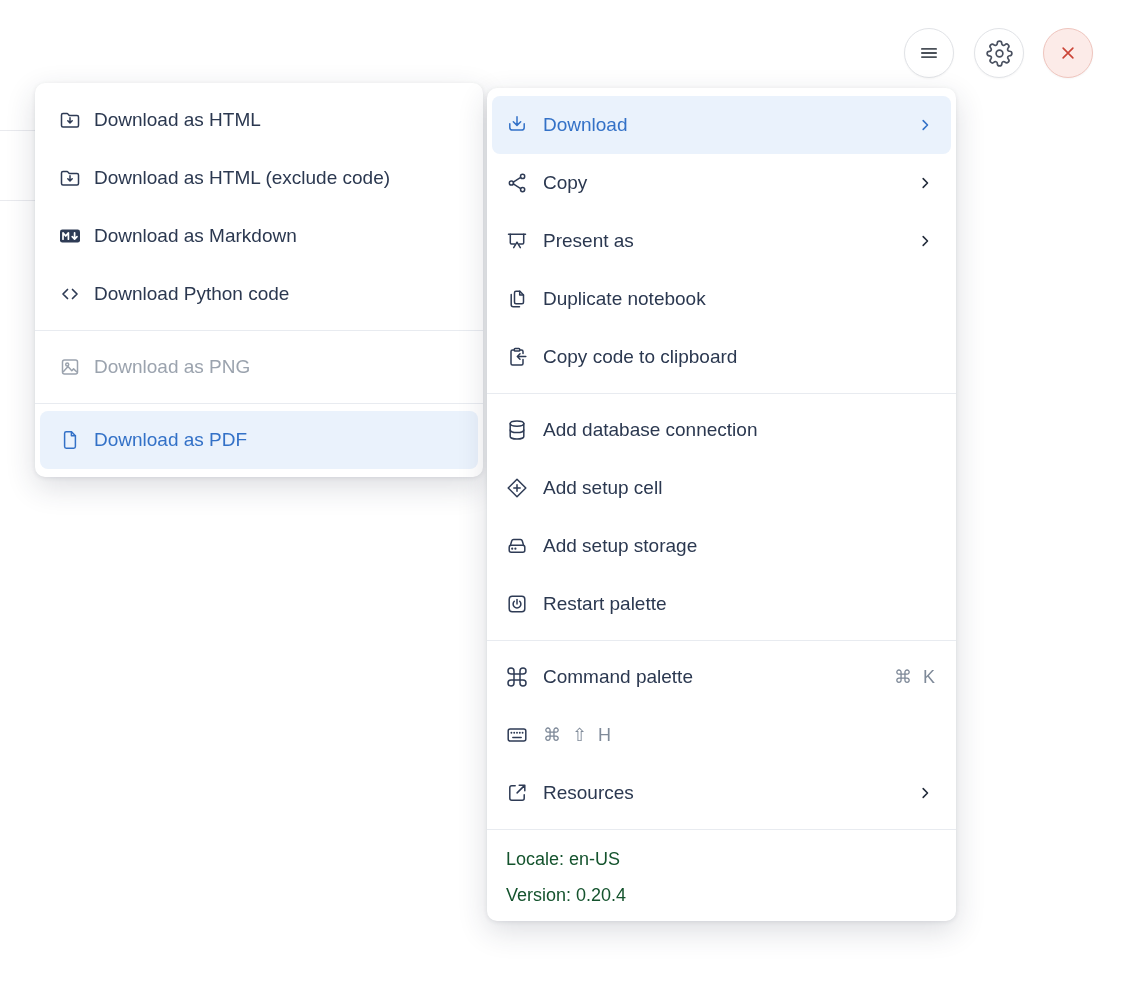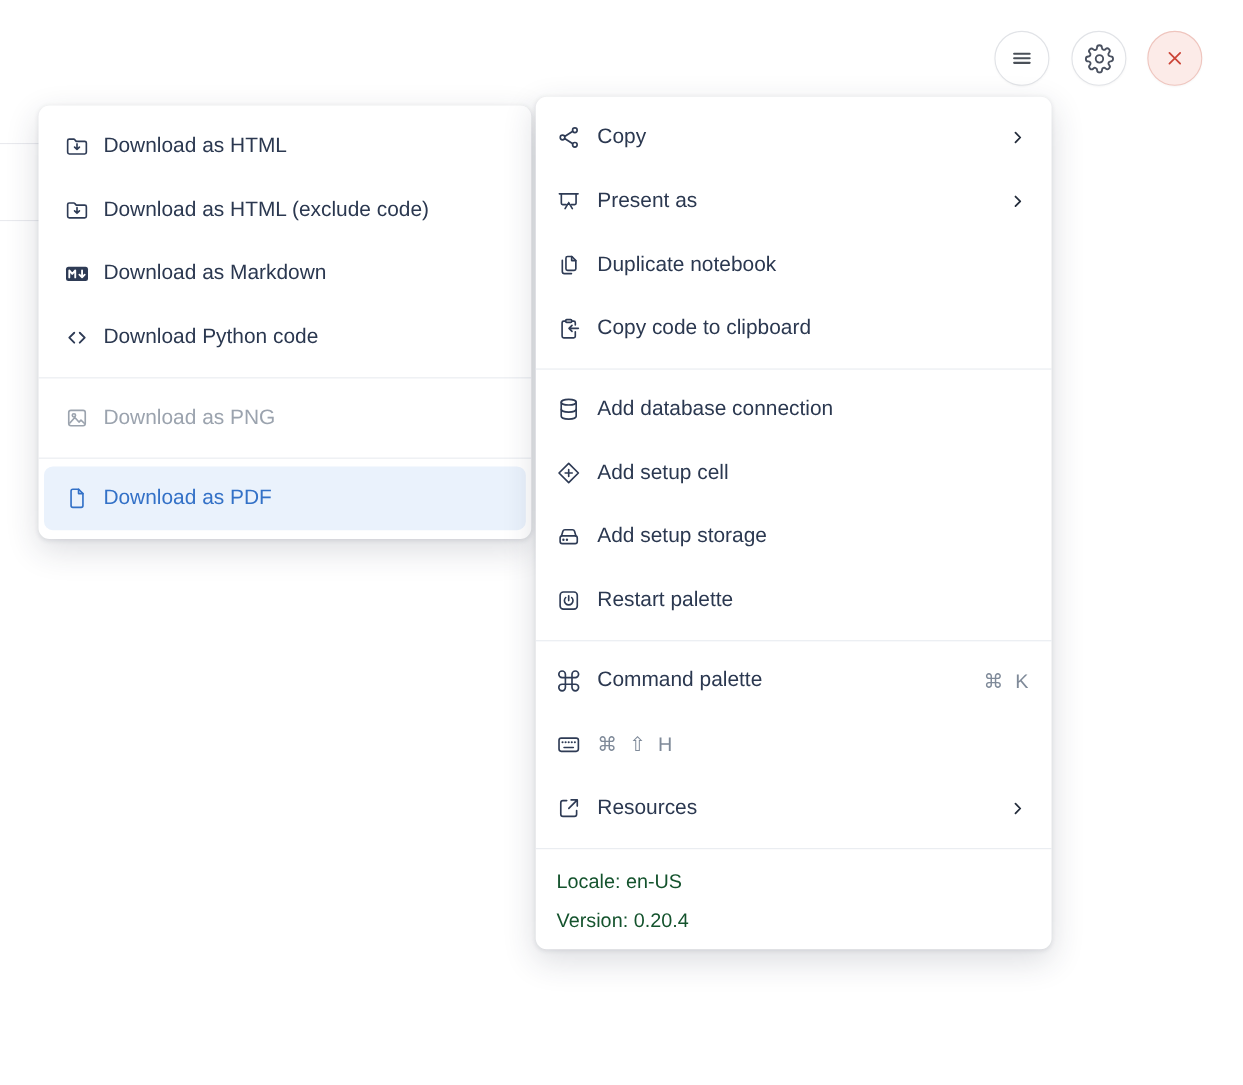--- a/index.html
+++ b/index.html
@@ -15,21 +15,21 @@
     background:#ffffff; border:1.5px solid #e1e3e7; display:flex; align-items:center;
     justify-content:center; cursor:pointer; box-shadow:0 1px 2px rgba(0,0,0,.04); }
   .circle-btn svg { display:block; }
   #btn-menu { left:904px; }
   #btn-settings { left:974px; }
   #btn-close { left:1043px; background:#fcebe8; border-color:#efc5be; }
 
   
   .menu { position:absolute; background:#ffffff; border-radius:10px; padding:8px 0;
     box-shadow:0 1px 4px rgba(35,46,70,.10), 0 10px 30px rgba(35,46,70,.16); }
-  .left-menu  { left:35px;  top:96px; width:448px; }
+  .left-menu  { left:35px;  top:83px; width:448px; }
   .right-menu { left:487px; top:88px; width:469px; }
 
   .mi { display:flex; align-items:center; height:58px; margin:0 5px; border-radius:8px;
     font-size:19px; color:#2b3850; cursor:pointer; padding:0 16px 0 13px; }
   .left-menu .mi { padding-left:18px; }
   .mi .ic { width:24px; height:24px; flex:none; color:#2e3b55; display:flex;
     align-items:center; justify-content:center; }
   .left-menu .mi .ic { margin-right:12px; }
   .right-menu .mi .ic { margin-right:14px; }
   .mi .label { flex:1 1 auto; white-space:nowrap; }
@@ -144,20 +144,34 @@
           <path d="M13.4 3.9v3.8h4"></path>
         </svg>
       </span>
       <span class="label">Download as PDF</span>
     </div>
 
   </div>
 
   <div class="menu right-menu" role="menu">
 
+    <div class="mi selected">
+      <span class="ic">
+        <svg class="stroke" width="24" height="24" viewBox="0 0 24 24">
+          <path d="M12 3.8v8M8.3 8.7l3.7 3.7 3.7-3.7"></path>
+          <path d="M4.8 10.8v3.6c0 1.5 1.2 2.7 2.7 2.7h9c1.5 0 2.7-1.2 2.7-2.7v-3.6"></path>
+        </svg>
+      </span>
+      <span class="label">Download</span>
+      <span class="chev">
+        <svg class="stroke" width="20" height="20" viewBox="0 0 24 24" style="stroke-width:1.9">
+          <path d="M9.8 6.8L15 12l-5.2 5.2"></path>
+        </svg>
+      </span>
+    </div>
 
     <div class="mi">
       <span class="ic">
         <svg class="stroke" width="24" height="24" viewBox="0 0 24 24">
           <circle cx="17.6" cy="5.4" r="2.1"></circle>
             <circle cx="6.4" cy="12" r="2.1"></circle>
             <circle cx="17.6" cy="18.6" r="2.1"></circle>
           <path d="M8.3 11.1l7.4-4.8M8.3 12.9l7.4 4.8"></path>
         </svg>
       </span>

